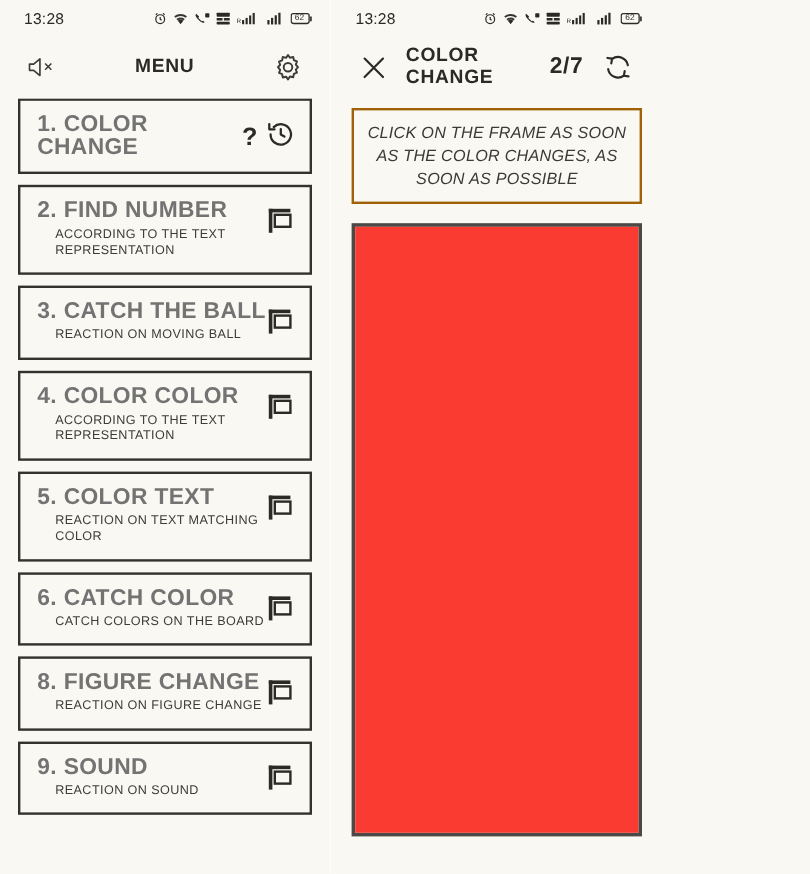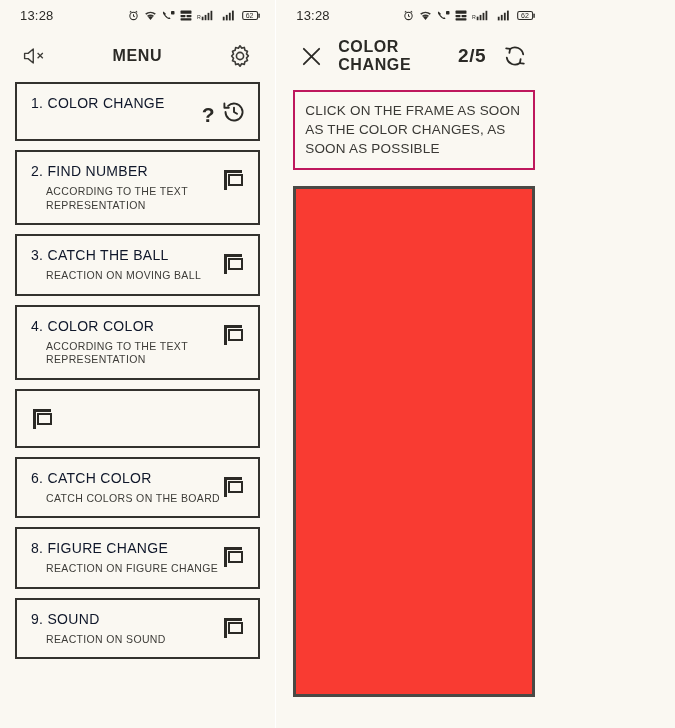--- a/index.html
+++ b/index.html
@@ -123,25 +123,25 @@
     box-sizing: border-box;
     display: flex;
     align-items: flex-start;
     min-height: 58px;
   }
   .menu-texts {
     flex: 1;
     min-width: 0;
   }
   .menu-title {
-    font-size: 14px;
-    font-weight: normal;
+    font-size: 19px;
+    font-weight: bold;
     letter-spacing: .3px;
     line-height: 19px;
-    color: #0f172a;
+    color: #737373;
   }
   .menu-sub {
     font-size: 10.5px;
     letter-spacing: .35px;
     line-height: 13.5px;
     color: #3d3c38;
     margin-top: 4px;
     padding-left: 15px;
   }
   .menu-actions {
@@ -154,28 +154,30 @@
   .help-mark {
     font-size: 21px;
     font-weight: bold;
     line-height: 1;
     color: #2b2a26;
   }
 
   
   .instruction-box {
     margin: 8px 15px 0 17px;
-    border: 2px solid #be185d;
+    border: 2px solid #a16207;
     background: #faf8f2;
     padding: 9px 10px 10px;
     box-sizing: border-box;
+    text-align: center;
     font-size: 13.5px;
     line-height: 19px;
     letter-spacing: .2px;
     color: #3a3935;
+    font-style: italic;
   }
   .color-frame {
     margin: 16px 15px 0 17px;
     border: 3px solid #4a4945;
     height: 511px;
     box-sizing: border-box;
   }
   .color-fill {
     width: 100%;
     height: 100%;
@@ -340,20 +342,27 @@
               <rect x="2" y="2" width="18" height="3"></rect>
               <rect x="7" y="7" width="13" height="10" fill="none" stroke="#2b2a26" stroke-width="2"></rect>
               <rect x="9.2" y="9.2" width="3.6" height="5.6" fill="#faf8f2"></rect>
               <rect x="14.4" y="9.2" width="3.6" height="5.6" fill="#faf8f2"></rect>
             </svg>
           </span>
         </div>
       </div>
 
       <div class="menu-card">
+        <div class="menu-texts">
+          <div class="menu-title">
+            <span>5.</span>
+            <span>COLOR TEXT</span>
+          </div>
+          <div class="menu-sub">REACTION ON TEXT MATCHING COLOR</div>
+        </div>
         <div class="menu-actions">
           <span>
             <svg width="24" height="24" viewBox="0 0 24 24" fill="#2b2a26">
               <rect x="2" y="2" width="3" height="20"></rect>
               <rect x="2" y="2" width="18" height="3"></rect>
               <rect x="7" y="7" width="13" height="10" fill="none" stroke="#2b2a26" stroke-width="2"></rect>
               <rect x="9.2" y="9.2" width="3.6" height="5.6" fill="#faf8f2"></rect>
               <rect x="14.4" y="9.2" width="3.6" height="5.6" fill="#faf8f2"></rect>
             </svg>
           </span>
@@ -489,21 +498,21 @@
       </div>
     </div>
 
     <div class="appbar appbar-right">
       <div class="icon-btn">
         <svg width="23" height="23" viewBox="0 0 24 24" fill="none" stroke="#2b2a26" stroke-width="1.9" stroke-linecap="round">
           <path d="M4 4l16 16M20 4L4 20"></path>
         </svg>
       </div>
       <div class="appbar-title">COLOR CHANGE</div>
-      <div class="round-counter">2/5</div>
+      <div class="round-counter">2/7</div>
       <div class="icon-btn">
         <svg width="24" height="24" viewBox="0 0 24 24" fill="none" stroke="#2b2a26" stroke-width="1.8" stroke-linecap="round" stroke-linejoin="round">
           <path d="M3.8 13.6a8.3 8.3 0 0013.1 5.4"></path>
           <path d="M20.2 10.4A8.3 8.3 0 007.1 5"></path>
           <path d="M17.6 15.2l-.7 3.9 3.9.6"></path>
           <path d="M6.4 8.8l.7-3.9-3.9-.6"></path>
         </svg>
       </div>
     </div>
 

